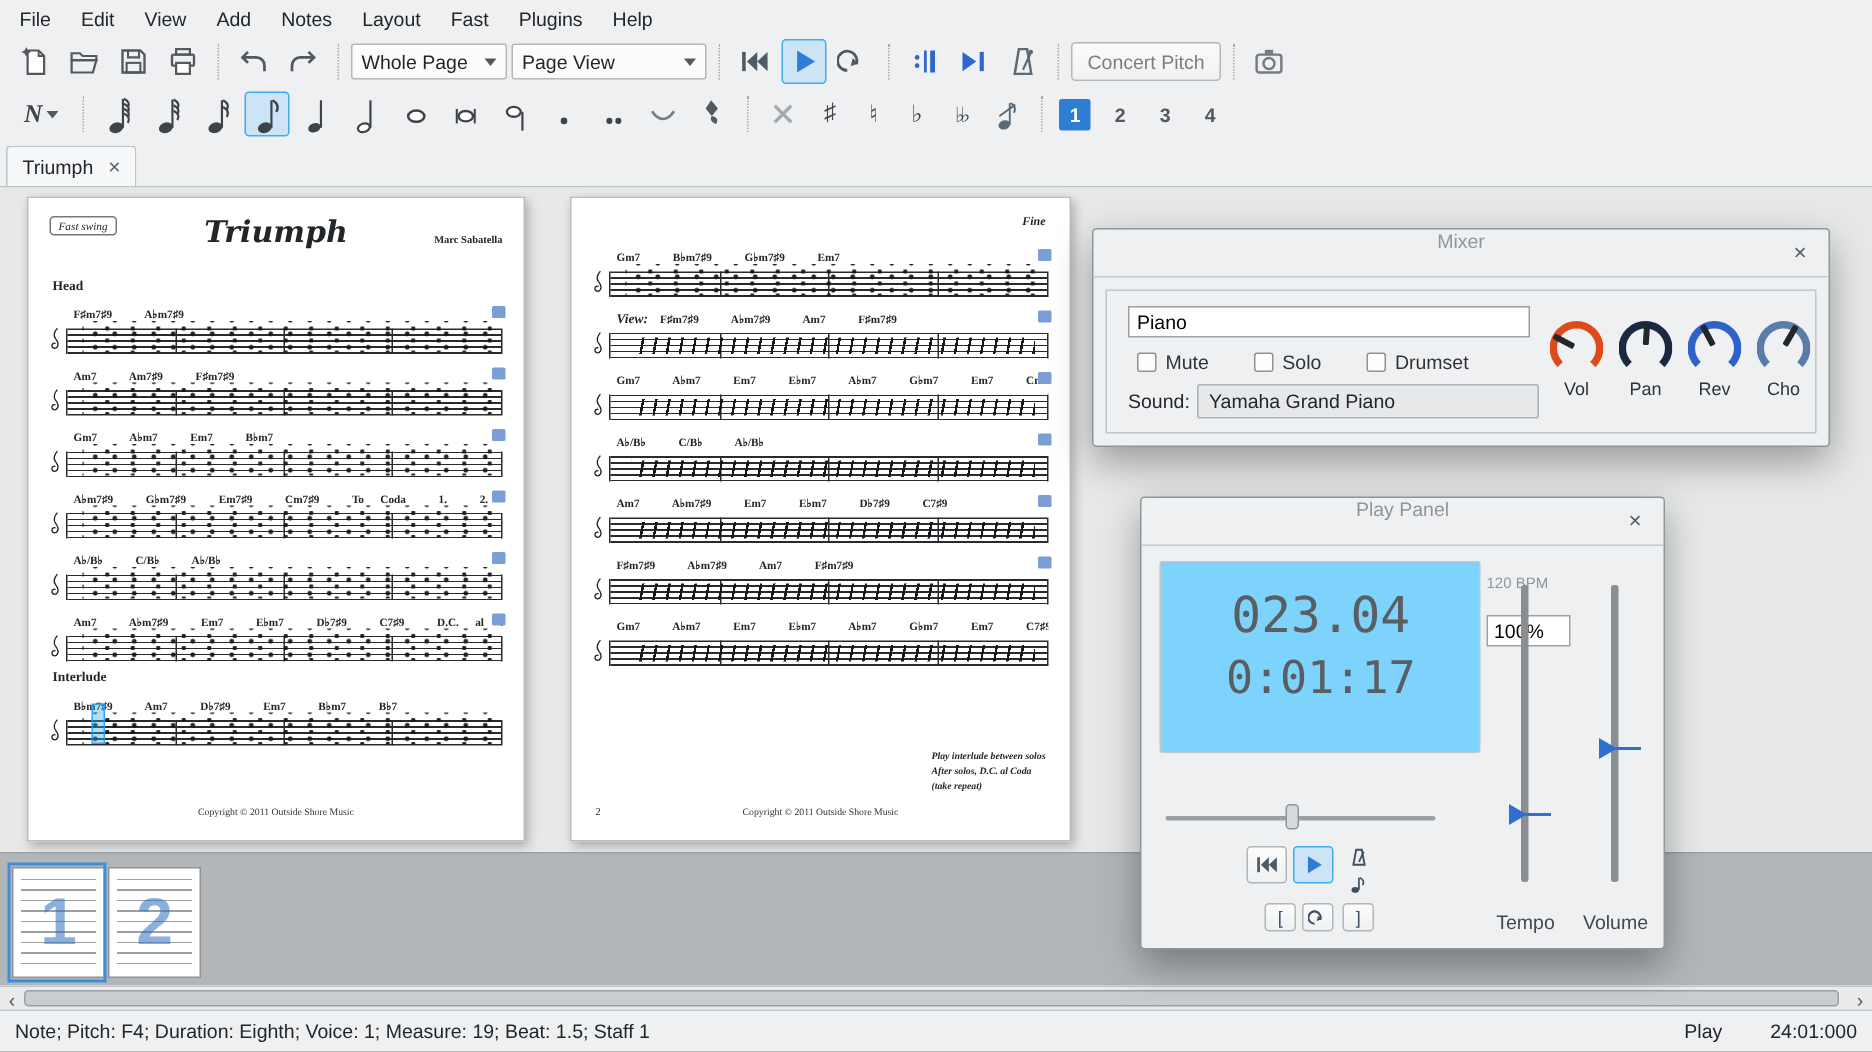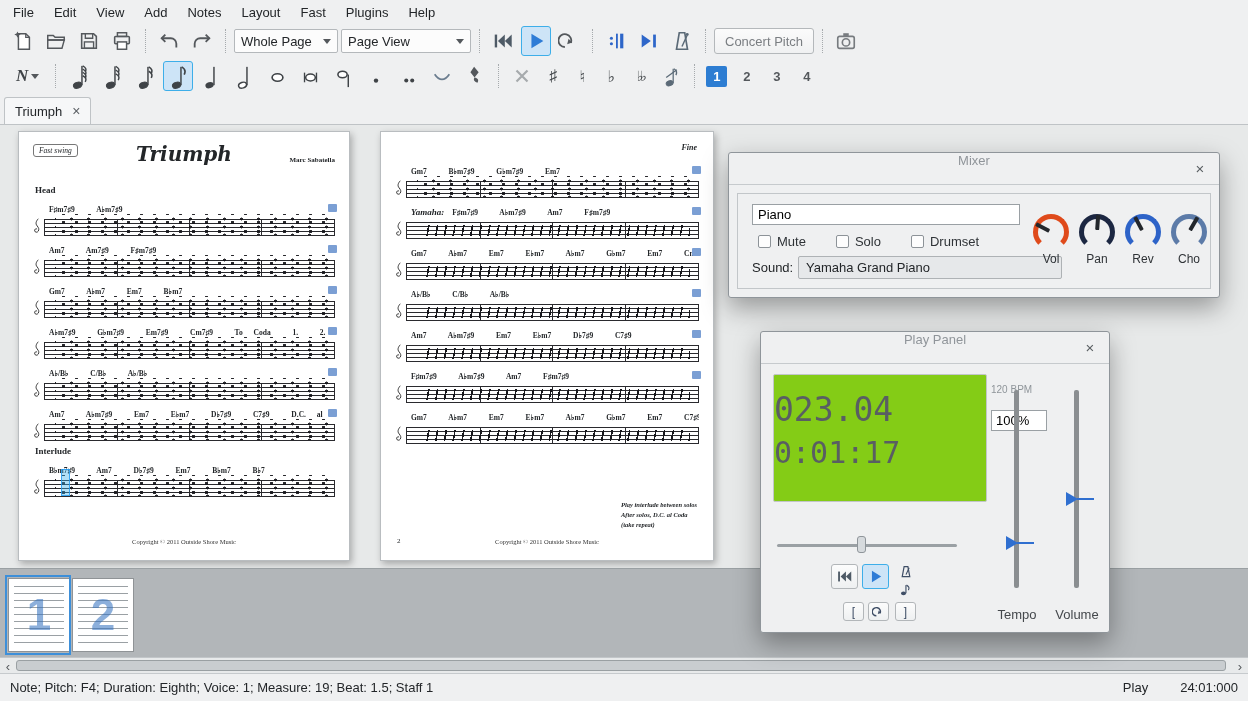--- a/index.html
+++ b/index.html
@@ -91,39 +91,39 @@
 
   
   .mixer{left:728px;top:152px;width:492px;height:146px;}
   .mframe{position:absolute;left:8px;top:40px;right:8px;bottom:8px;border:1px solid #c2c6c9;}
   .m-name{position:absolute;left:14px;top:10px;width:268px;height:21px;border:1px solid #9aa0a4;
     background:#fff;font:13px "Liberation Sans",sans-serif;padding:0 5px;}
   .m-checks{position:absolute;left:20px;top:40px;display:flex;gap:30px;}
   .chk{display:flex;align-items:center;gap:6px;color:#2f3337;}
   .chk .box{width:13px;height:13px;border:1px solid #8d9398;background:#fdfdfd;border-radius:2px;}
   .m-sound-label{position:absolute;left:14px;top:66px;}
-  .m-sound{position:absolute;left:60px;top:62px;width:264px;height:23px;background:#e6e8ea;
+  .m-sound{position:absolute;left:60px;top:62px;width:228px;height:23px;background:#e6e8ea;
     border:1px solid #aeb2b5;border-radius:2px;display:flex;align-items:center;padding:0 7px;}
   .kwrap{position:absolute;top:20px;width:46px;text-align:center;}
   .kw0{left:290px}.kw1{left:336px}.kw2{left:382px}.kw3{left:428px}
   .knob{width:36px;height:36px;border-radius:50%;border-style:solid;border-width:5px;
     border-bottom-color:transparent !important;position:relative;margin:0 auto;}
   .knob::after{content:"";position:absolute;left:11px;top:-4px;width:4px;height:15px;background:#23272c;
     border-radius:1px;transform-origin:2px 17px;}
   .k0{border-color:#df4a1b}.k0::after{transform:rotate(-62deg)}
   .k1{border-color:#1c2742}.k1::after{transform:rotate(4deg)}
   .k2{border-color:#2d63c8}.k2::after{transform:rotate(-28deg)}
   .k3{border-color:#5c7ba8}.k3::after{transform:rotate(30deg)}
   .knob-label{margin-top:2px;color:#2f3337;font-size:12px;}
 
   
   .play-panel{left:760px;top:331px;width:350px;height:302px;}
-  .lcd{position:absolute;left:12px;top:42px;width:214px;height:128px;background:#84cc16;
+  .lcd{position:absolute;left:12px;top:42px;width:214px;height:128px;background:#7dd3fc;
     border:1px solid #c2c6c9;border-radius:2px;font-family:"DejaVu Sans Mono",monospace;color:#595e63;
-    text-align:left;padding:14px 12px 0 0;}
+    text-align:center;padding:14px 12px 0 13px;}
   .lcd .big{font-size:33px;line-height:1.25;}
   .lcd .small{font-size:30px;line-height:1.5;}
   .bpm{position:absolute;left:230px;top:52px;color:#8f959a;font-size:10px;}
   .pct{position:absolute;left:230px;top:78px;width:56px;height:21px;border:1px solid #9aa0a4;background:#fff;
     font:13px "Liberation Sans",sans-serif;padding:0 4px;}
   .hslider-track{position:absolute;left:16px;top:212px;width:180px;height:3px;background:#9aa0a4;border-radius:2px;}
   .hslider-handle{position:absolute;left:96px;top:204px;width:9px;height:17px;background:#d6dadd;
     border:1px solid #8f959a;border-radius:3px;}
   .pp-btn{position:absolute;width:27px;height:25px;border:1px solid #b2b6b9;border-radius:3px;
     background:linear-gradient(#fcfcfc,#eef0f1);display:flex;align-items:center;justify-content:center;}
@@ -535,21 +535,21 @@
                 <path d="M7 2c-3 3.5-4 6.5-1.5 9.5c2 2.5 3 4.5 1.5 7c-1.3 2.2-4.3 1.8-4.8-.4c-.4-2 1.6-3.4 3.2-2.4" fill="none" stroke="#222" stroke-width="1.2"></path>
               </svg>
               <div class="staff">
                 <div class="notes"></div>
               </div>
               <span class="brk"></span>
             </div>
         </div>
         <div class="system">
           <div class="chords">
-              <span class="rowlabel">Yamaha:</span>
+              <span class="rowlabel">View:</span>
               <span>F♯m7♯9  A♭m7♯9  Am7  F♯m7♯9</span>
             </div>
           <div class="staffrow">
               <svg class="clef" viewBox="0 0 12 26">
                 <path d="M7 2c-3 3.5-4 6.5-1.5 9.5c2 2.5 3 4.5 1.5 7c-1.3 2.2-4.3 1.8-4.8-.4c-.4-2 1.6-3.4 3.2-2.4" fill="none" stroke="#222" stroke-width="1.2"></path>
               </svg>
               <div class="staff">
                 <div class="slashes"></div>
               </div>
               <span class="brk"></span>

